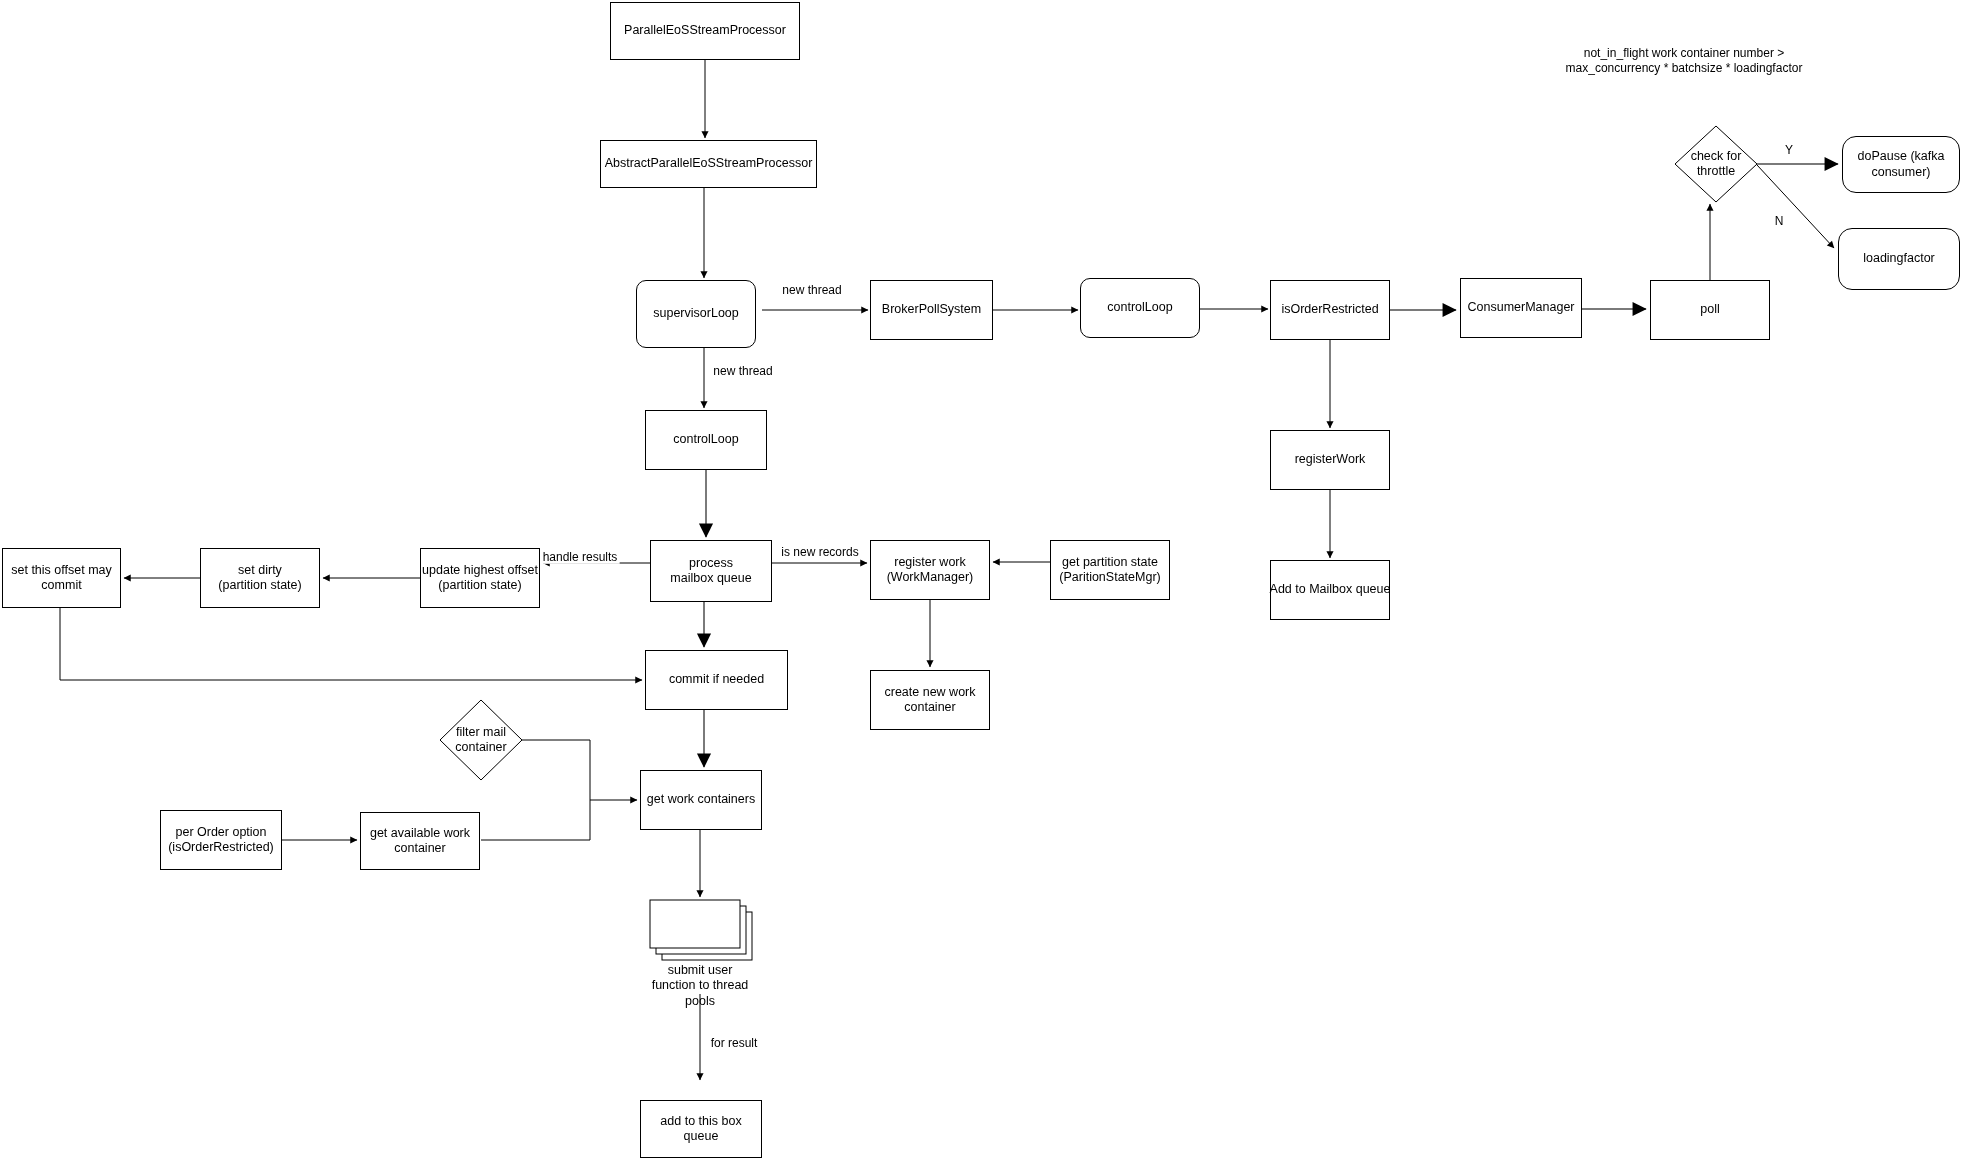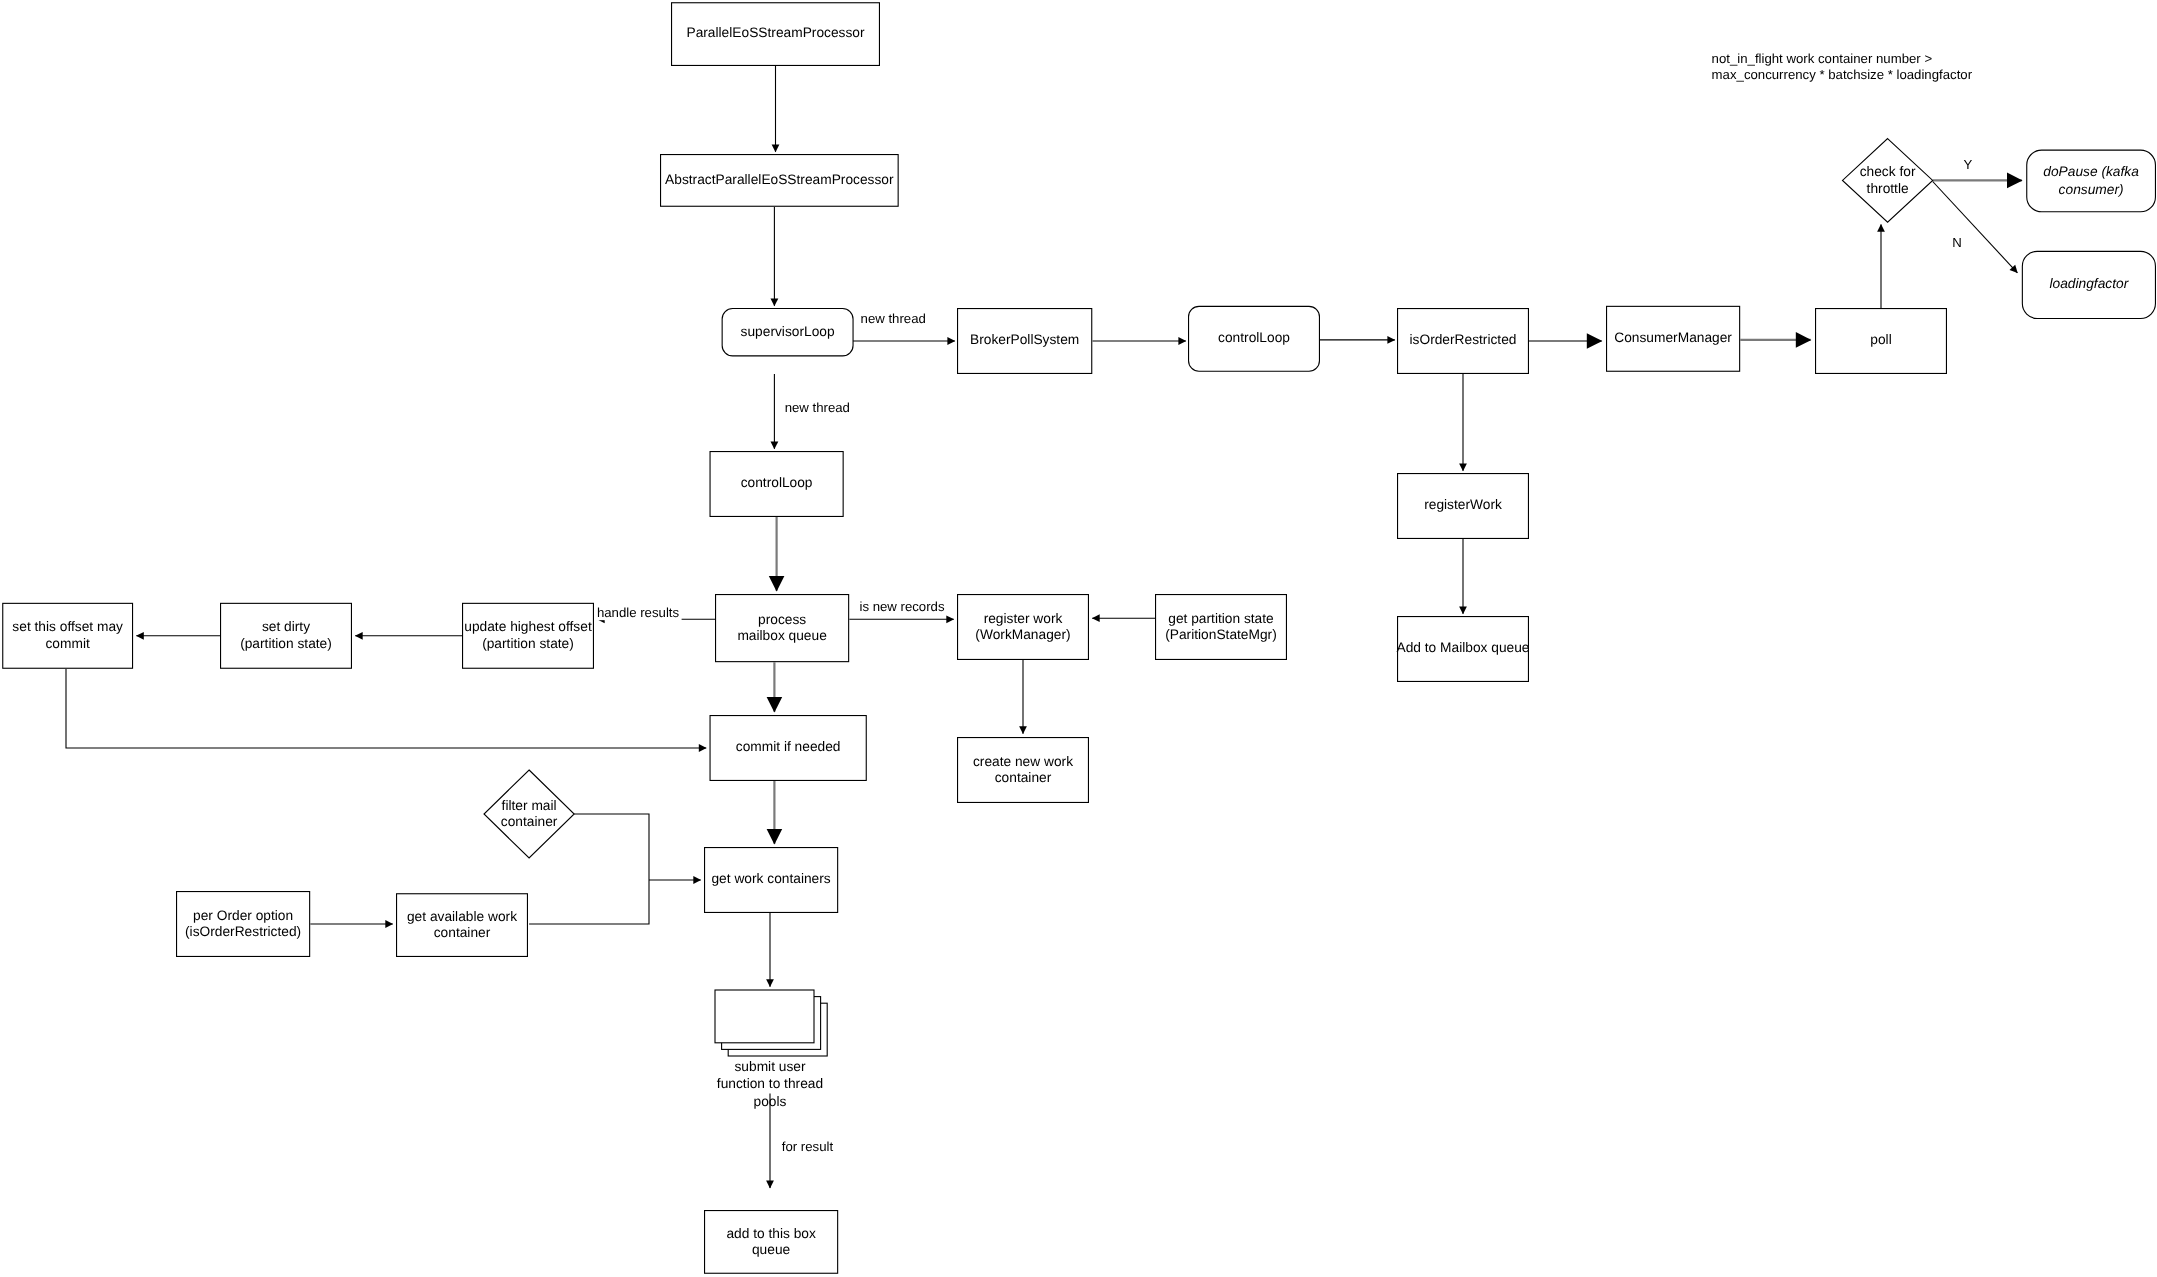--- a/index.html
+++ b/index.html
@@ -11,28 +11,28 @@
   .e{stroke:#000000;stroke-width:1;fill:none;}
   .eg{stroke:#7a7a7a;stroke-width:2;fill:none;}
   .shape{fill:#ffffff;stroke:#000000;stroke-width:1;}
   .node{
     position:absolute;box-sizing:border-box;background:#ffffff;border:1px solid #000000;
     display:flex;flex-direction:column;align-items:center;justify-content:center;
     text-align:center;font-size:12.5px;line-height:1.22;padding:3px;
   }
   .node span{white-space:nowrap;display:block;}
   .rounded{border-radius:10px;}
-  .rounded-lg{border-radius:14px;font-style:italic;}
+  .rounded-lg{border-radius:14px;}
   .plain{border:none;background:transparent;}
   .edge-label{
     position:absolute;transform:translate(-50%,-50%);background:#ffffff;
     padding:0 2px;font-size:12px;white-space:nowrap;line-height:1.2;
   }
   .note{
-    position:absolute;font-size:12px;line-height:15px;background:transparent;
+    position:absolute;text-align:center;font-size:12px;line-height:15px;background:transparent;
   }
   .note span{display:block;white-space:nowrap;}
 </style>
 </head>
 <body>
 
 <div id="canvas">
 
   <svg id="wires" viewBox="0 0 1961 1161" xmlns="http://www.w3.org/2000/svg">
     <defs>
@@ -81,21 +81,21 @@
   </svg>
 
   <div class="node" style="left:610px;top:2px;width:190px;height:58px">
     <span>ParallelEoSStreamProcessor</span>
   </div>
 
   <div class="node" style="left:600px;top:140px;width:217px;height:48px">
     <span>AbstractParallelEoSStreamProcessor</span>
   </div>
 
-  <div class="node rounded" style="left:656px;top:280px;width:120px;height:44px">
+  <div class="node rounded" style="left:636px;top:280px;width:120px;height:68px">
     <span>supervisorLoop</span>
   </div>
 
   <div class="node" style="left:870px;top:280px;width:123px;height:60px">
     <span>BrokerPollSystem</span>
   </div>
 
   <div class="node rounded" style="left:1080px;top:278px;width:120px;height:60px">
     <span>controlLoop</span>
   </div>

